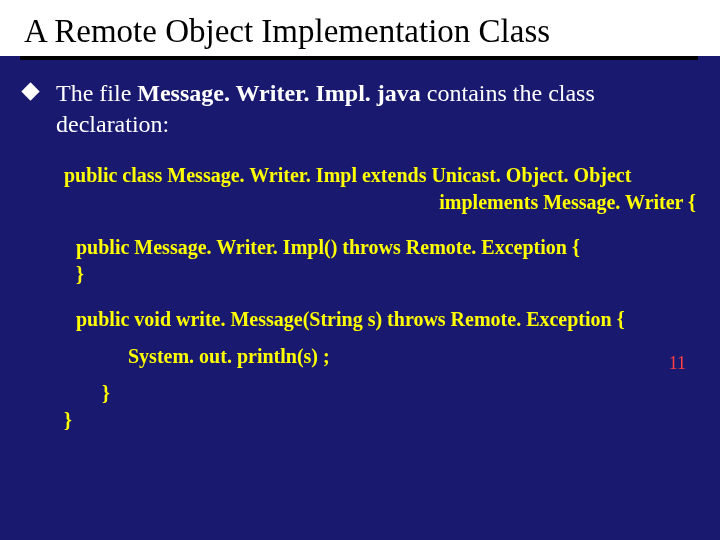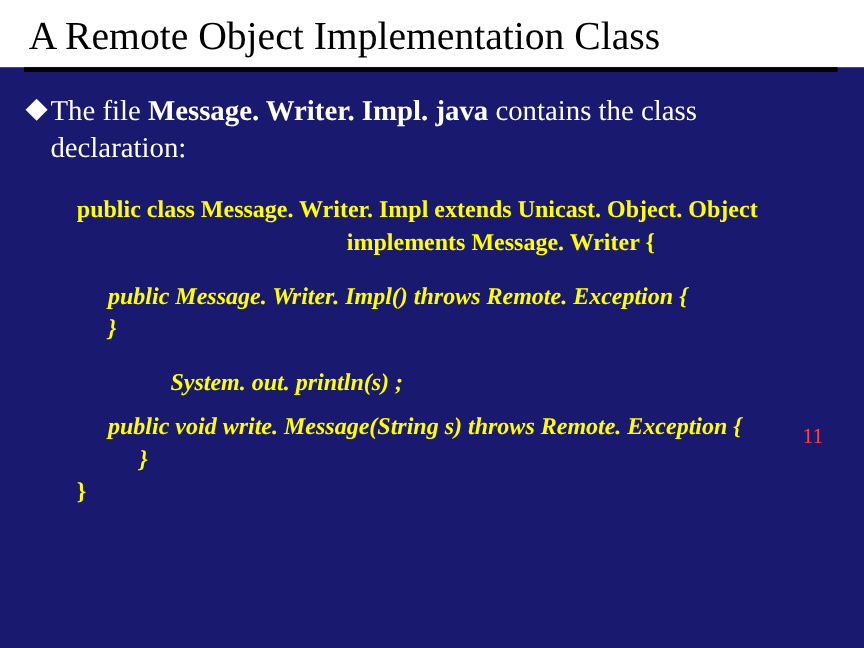--- a/index.html
+++ b/index.html
@@ -28,21 +28,21 @@
     background: #000;
     margin: 0 22px 0 20px;
   }
   .body-area {
     padding: 18px 24px 0 24px;
     color: #fff;
   }
   .bullet-line {
     display: flex;
     align-items: flex-start;
-    gap: 5px;
+    gap: 19px;
     font-size: 24px;
     margin-bottom: 22px;
   }
   .diamond {
     flex: 0 0 auto;
     display: inline-block;
     width: 13px;
     height: 13px;
     margin-top: 7px;
     transform: rotate(45deg);
@@ -52,21 +52,21 @@
   .code {
     color: #ffff00;
     font-size: 20px;
     line-height: 1.35;
     margin-left: 40px;
     font-family: "Times New Roman", Times, serif;
   }
   .code .b { font-weight: bold; }
   .block1 { margin-bottom: 18px; }
   .block2 { margin-bottom: 18px; }
-  .indent1 { margin-left: 26px; font-style: italic; }
+  .indent1 { margin-left: 12px; }
   .indent2 { margin-left: 52px; }
   .pagenum {
     position: absolute;
     right: 34px;
     bottom: 14px;
     color: #ff4040;
     font-size: 18px;
     margin-top: 24px;
   }
 </style>
@@ -84,31 +84,31 @@
       <span class="diamond"></span>
       <span class="bullet-text">
         <span>The file </span><b>Message. Writer. Impl. java</b><span> contains the class declaration:</span>
       </span>
     </div>
 
     <div class="code">
 
       <div class="block2">
         <div class="b">public class Message. Writer. Impl extends Unicast. Object. Object</div>
-        <div class="b" style="margin-left:225px;">implements Message. Writer {</div>
+        <div class="b" style="margin-left:225px;text-align:right;">implements Message. Writer {</div>
       </div>
 
       <div class="indent1 block2">
         <div class="b">public Message. Writer. Impl() throws Remote. Exception {</div>
         <div class="b">}</div>
       </div>
 
       <div class="indent1">
+        <div class="b">public void write. Message(String s) throws Remote. Exception {</div>
         <div class="b indent2" style="margin-top:10px;margin-bottom:10px;">System. out. println(s) ;</div>
-        <div class="b">public void write. Message(String s) throws Remote. Exception {</div>
         <div class="b" style="margin-left:26px;">}</div>
       </div>
       <div class="b">}</div>
     </div>
 
   </div>
 
   <div class="pagenum">11</div>
 </div>
 

